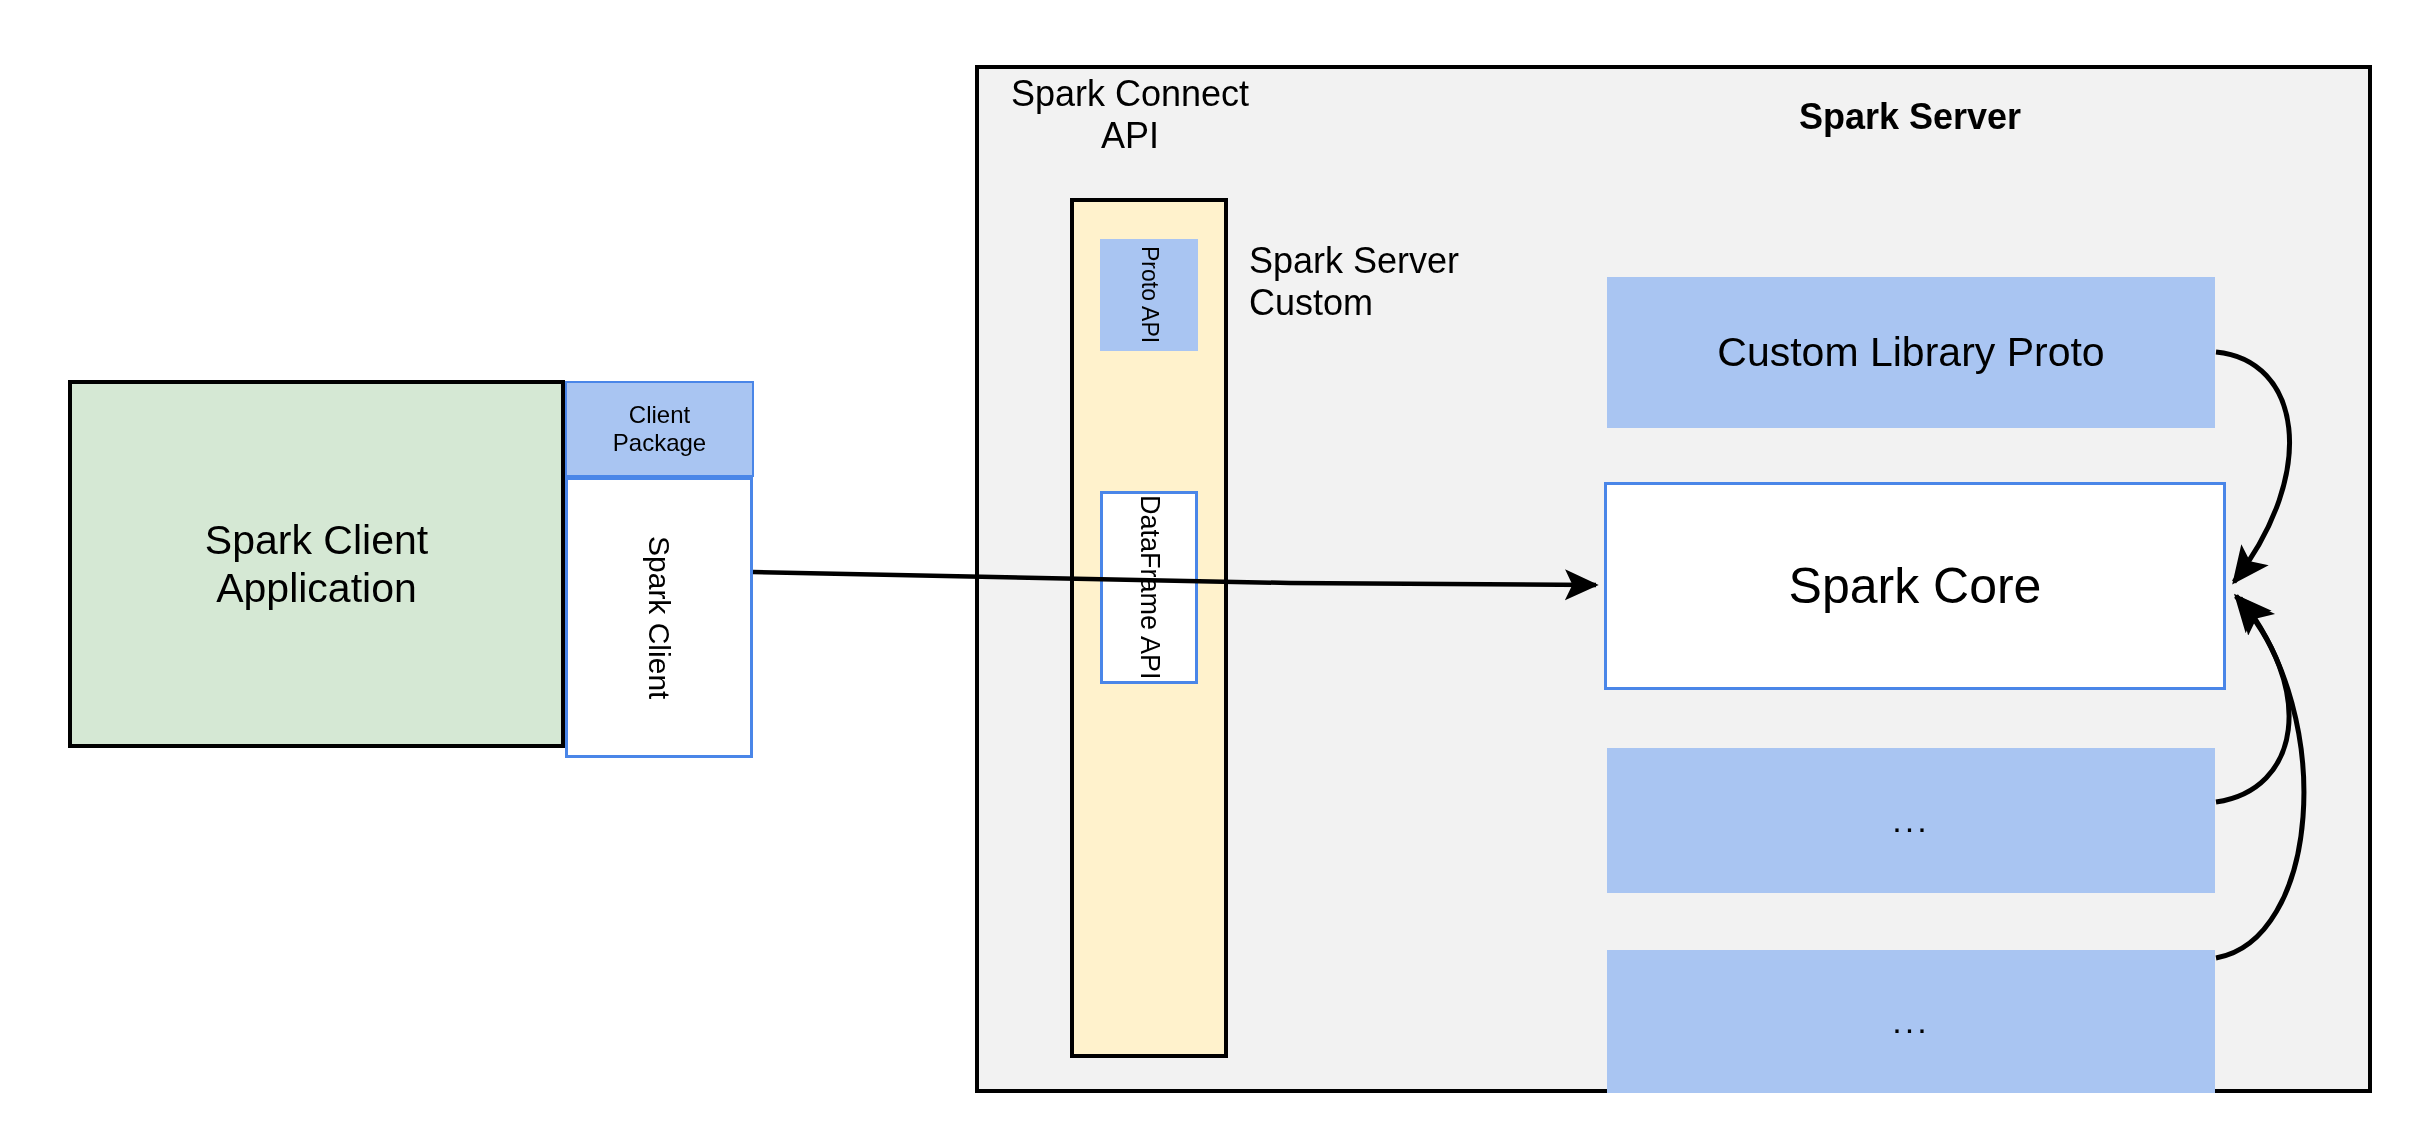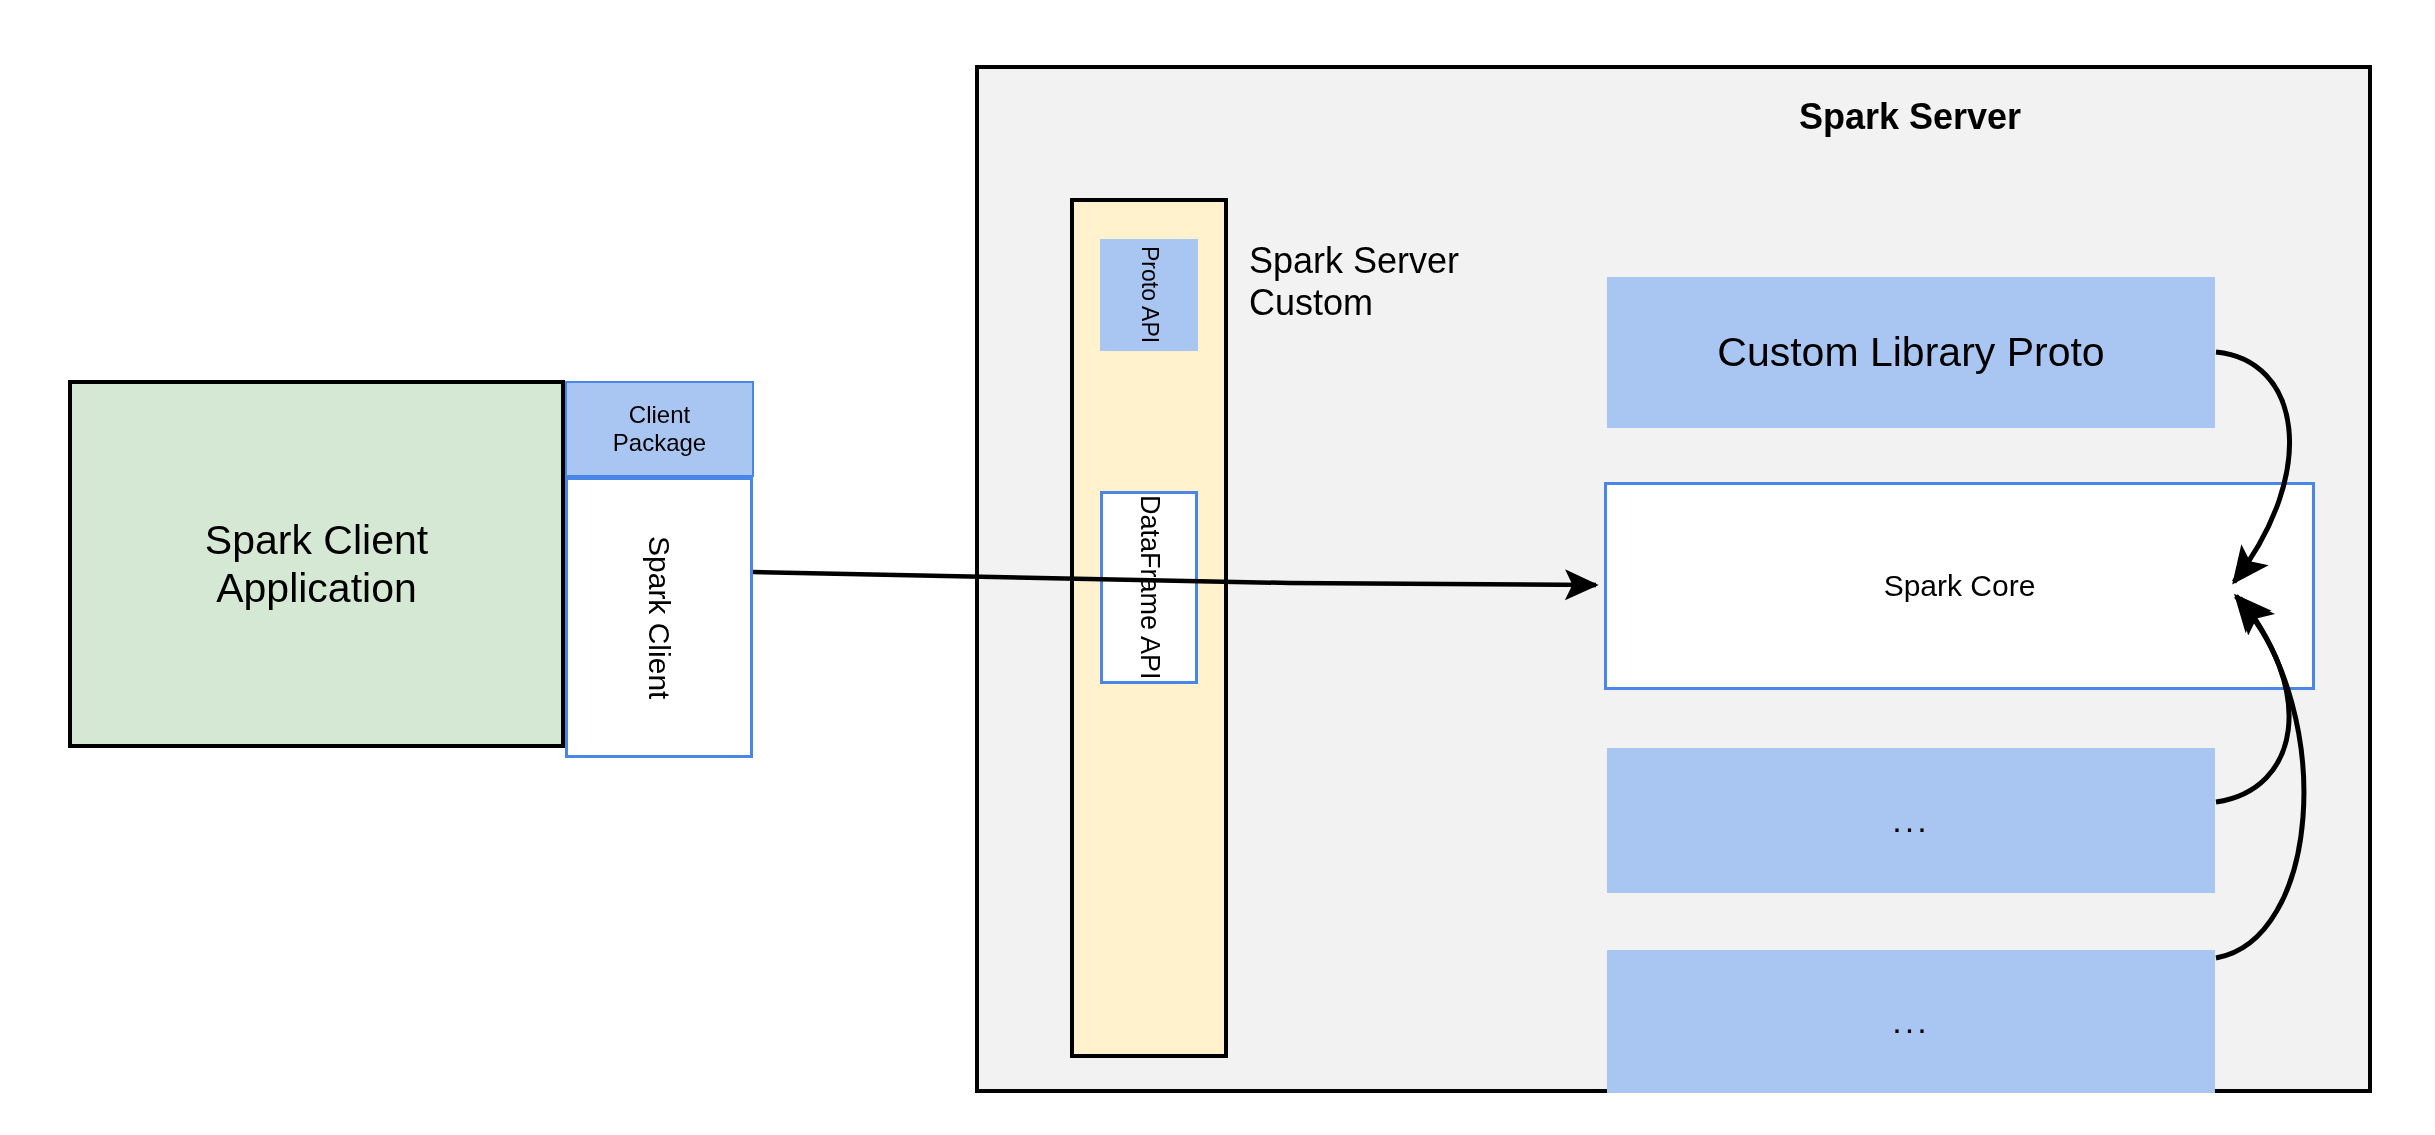--- a/index.html
+++ b/index.html
@@ -131,25 +131,25 @@
     left: 1607px;
     top: 277px;
     width: 608px;
     height: 151px;
     background: #a9c5f2;
     font-size: 41px;
   }
   #spark-core {
     left: 1604px;
     top: 482px;
-    width: 711px;
+    width: 622px;
     height: 208px;
     background: #ffffff;
     border: 3px solid #4a86e8;
-    font-size: 30px;
+    font-size: 50px;
   }
   #dots-box-1 {
     left: 1607px;
     top: 748px;
     width: 608px;
     height: 145px;
     background: #a9c5f2;
     font-size: 34px;
     letter-spacing: 3px;
   }
@@ -191,20 +191,26 @@
     <span>
       <span>Client</span><br>
       <span>Package</span>
     </span>
   </div>
 
   <div class="box" id="spark-client">
     <span class="vert-text">Spark Client</span>
   </div>
 
+  <div class="box" id="spark-connect-label">
+    <span>
+      <span>Spark Connect</span><br>
+      <span>API</span>
+    </span>
+  </div>
 
   <div class="box" id="spark-server-title">Spark Server</div>
 
   <div class="box" id="server-library-label">
     <span>
       <span>Spark Server</span><br>
       <span>Custom</span>
     </span>
   </div>
 

